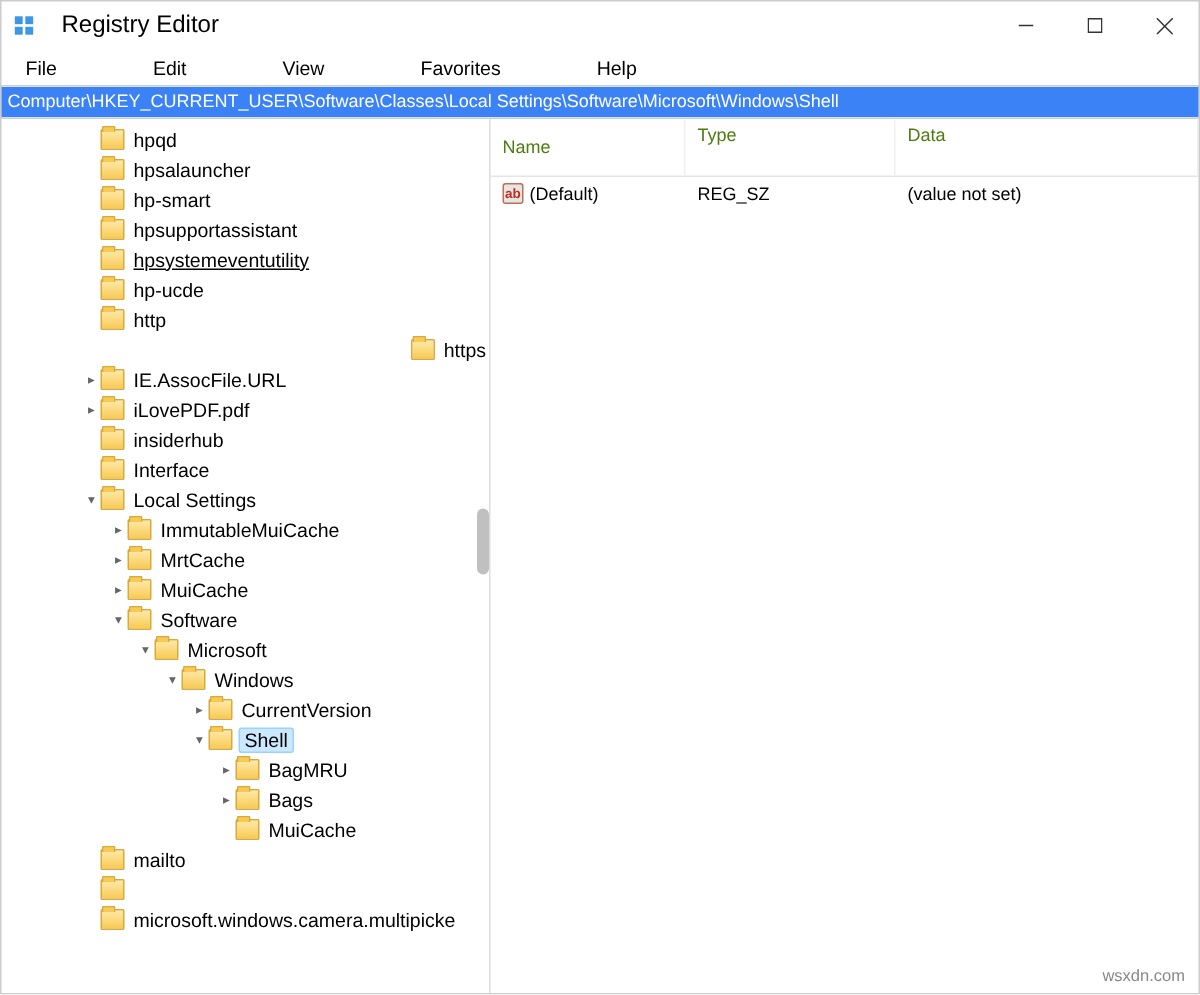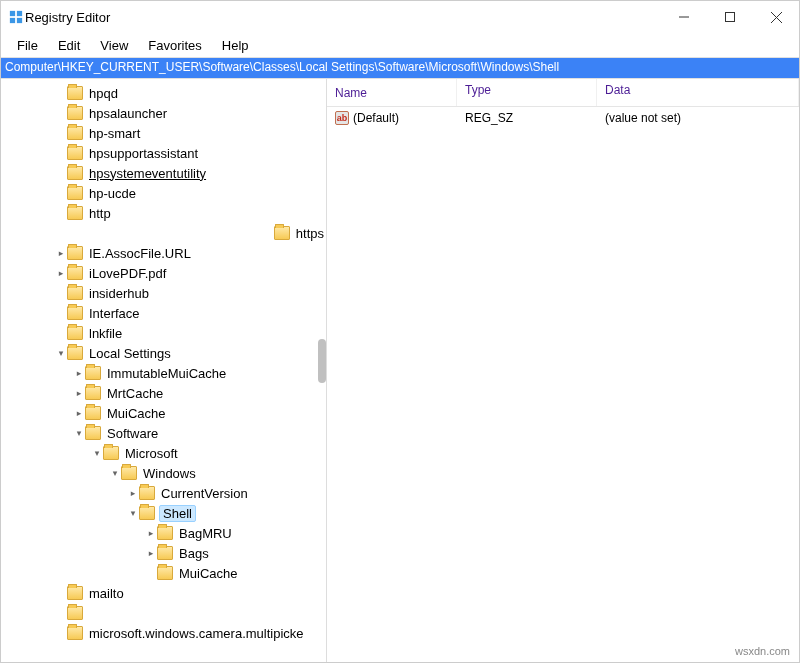--- a/index.html
+++ b/index.html
@@ -1,28 +1,28 @@
 <!DOCTYPE html>
 <html><head>
 <meta charset="utf-8">
 <style>
   * { box-sizing: border-box; font-family: "Segoe UI", sans-serif; }
   body { margin: 0; width: 800px; height: 663px; background: #fff; overflow: hidden; font-size: 13px; color: #000; }
   .window { width: 800px; height: 663px; border: 1px solid #ccc; display: flex; flex-direction: column; }
   .titlebar { height: 32px; display: flex; align-items: center; padding-left: 8px; }
-  .titlebar .title { margin-left: 2px; font-size: 13px; }
+  .titlebar .title { margin-left: 18px; font-size: 16px; }
   .win-controls { margin-left: auto; display: flex; }
   .win-btn { width: 46px; height: 32px; display: flex; align-items: center; justify-content: center; font-size: 14px; }
-  .menubar { height: 24px; display: flex; align-items: center; padding: 0 6px; font-size: 13px; }
+  .menubar { height: 24px; display: flex; align-items: center; padding: 0 6px; font-size: 13px; gap: 44px; }
   .menubar span { padding: 2px 10px; }
   .addressbar { height: 22px; background: #3b82f6; color: #fff; padding: 2px 4px; font-size: 12px; white-space: nowrap; overflow: hidden; border-top: 1px solid #e0e0e0; border-bottom: 1px solid #e0e0e0;}
   .content { flex: 1; display: flex; overflow: hidden; }
   .tree { width: 308px; border-right: 1px solid #ddd; overflow: hidden; position: relative; padding-top: 4px; margin-left: 18px; }
   .list { flex: 1; display: flex; flex-direction: column; }
-  .list-header { display: flex; height: 28px; border-bottom: 1px solid #e5e5e5; font-size: 12px; color: #4c1d95; }
+  .list-header { display: flex; height: 39px; border-bottom: 1px solid #e5e5e5; font-size: 12px; color: #4d7c0f; }
   .list-header .col { padding: 4px 8px; border-right: 1px solid #f0f0f0; }
   .list-body { flex: 1; }
   .row { display: flex; height: 22px; align-items: center; }
   .row .cell { padding: 0 8px; font-size: 12px; }
   .c-name { width: 130px; display:flex; align-items:center; gap:4px;}
   .c-type { width: 140px; }
   .c-data { flex: 1; }
   .tree-item { display: flex; align-items: center; height: 20px; font-size: 13px; white-space: nowrap; position: relative; }
   .tree-item .expander { width: 12px; text-align: center; font-size: 9px; color: #666; }
   .tree-item .folder { width: 16px; height: 14px; background: linear-gradient(#ffe9a8, #f7ca55); border: 1px solid #d9a93b; border-radius: 1px; margin-right: 4px; position:relative; }
@@ -136,25 +136,20 @@
           <span class="expander"></span>
           <span class="folder"></span>
           <span class="label">insiderhub</span>
         </div>
         <div class="tree-item" style="padding-left: 36px;">
           <span class="expander"></span>
           <span class="folder"></span>
           <span class="label">Interface</span>
         </div>
         <div class="tree-item" style="padding-left: 36px;">
-          <span class="expander"></span>
-          <span class="folder"></span>
-          <span class="label">lnkfile</span>
-        </div>
-        <div class="tree-item" style="padding-left: 36px;">
           <span class="expander">▾</span>
           <span class="folder"></span>
           <span class="label">Local Settings</span>
         </div>
         <div class="tree-item" style="padding-left: 54px;">
           <span class="expander">▸</span>
           <span class="folder"></span>
           <span class="label">ImmutableMuiCache</span>
         </div>
         <div class="tree-item" style="padding-left: 54px;">

